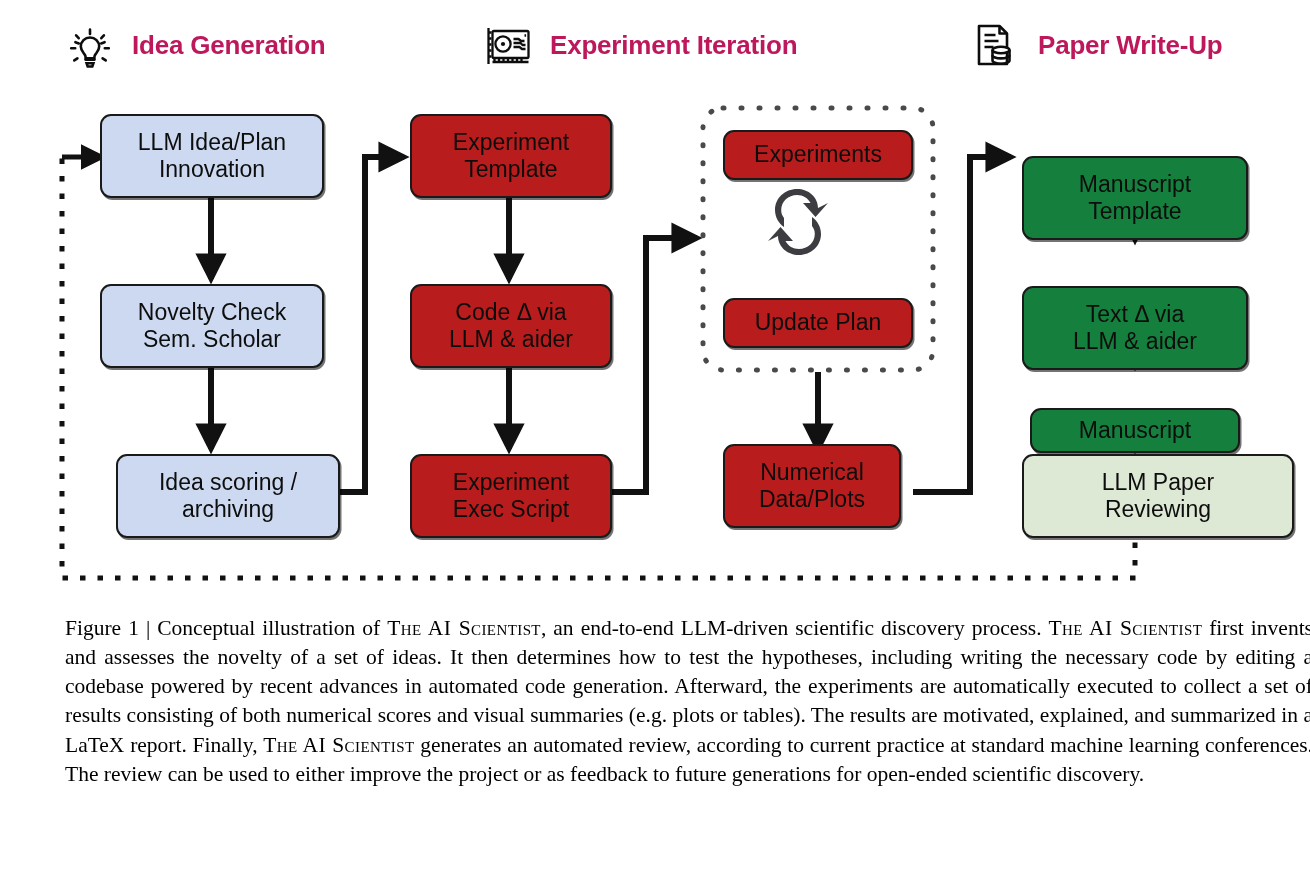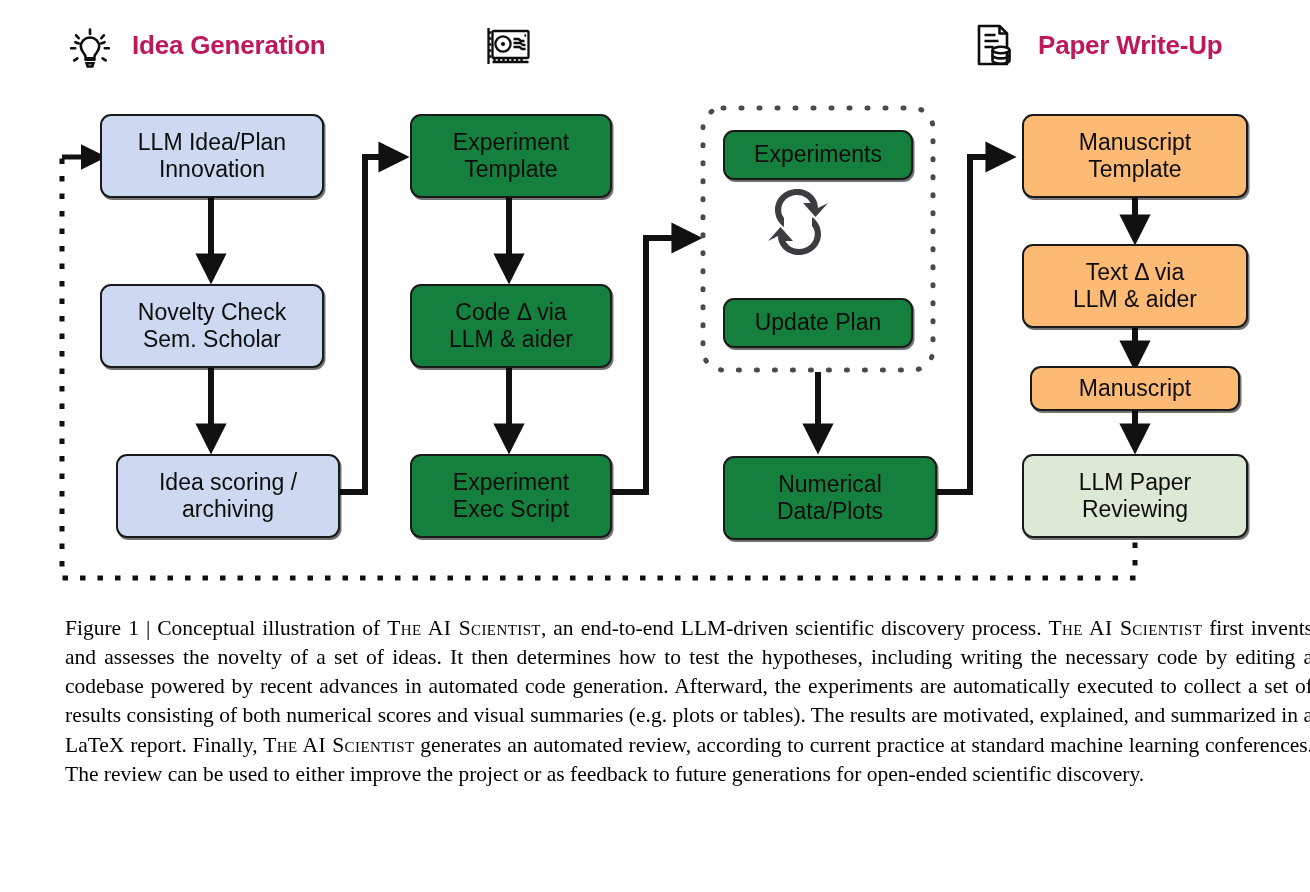--- a/index.html
+++ b/index.html
@@ -56,22 +56,22 @@
     align-items: center;
     justify-content: center;
     text-align: center;
     font-size: 23px;
     line-height: 1.18;
     color: #0d0d0d;
     box-shadow: 1.5px 2px 0 rgba(0,0,0,0.55);
     padding: 2px 6px;
   }
   .node.blue  { background: #ccd9f0; }
-  .node.tan   { background: #15803d; }
-  .node.gray  { background: #fdba74; }
+  .node.tan   { background: #b91c1c; }
+  .node.gray  { background: #15803d; margin-top: 42px; }
   .node.green { background: #dde8d5; }
 
   
   #caption {
     position: absolute;
     left: 32px;
     top: 614px;
     width: 1248px;
     font-family: "Liberation Serif", serif;
     font-size: 21.5px;
@@ -105,20 +105,21 @@
       <path d="M8.5 11v36"></path>
       <path d="M8.5 15.5h3M8.5 21.5h3M8.5 27.5h3M8.5 33.5h3M8.5 39.5h3"></path>
       <rect x="12.5" y="14" width="36" height="27" rx="1.4"></rect>
       <circle cx="23" cy="27" r="7.6"></circle>
       <circle cx="23" cy="27" r="2.1" fill="#0d0d0d" stroke="none"></circle>
       <path d="M33.5 22h5l2.5 2h3.5M33.5 26h7l2 2h3M33.5 30h6l2.5 2h3.5M44.5 18.5h1.6"></path>
       <path d="M14.5 41v4M19 41v4M23.5 41v4M28 41v4M32.5 41v4M37 41v4M41.5 41v4"></path>
       <path d="M12.5 45h36"></path>
     </svg>
   </span>
+  <span class="hdr-label">Experiment Iteration</span>
 </div>
 
 <div class="col-header" id="hdr-paper">
   <span class="hdr-icon">
     <svg viewBox="0 0 56 56" width="56" height="56" fill="none" stroke="#0d0d0d" stroke-width="2.6" stroke-linejoin="round">
       <path d="M11 9h20.5l7.5 7.5V47H11z"></path>
       <path d="M31.5 9v7.5H39"></path>
       <path d="M16.5 18h11M16.5 24h14M16.5 30h9"></path>
       <ellipse cx="33" cy="33" rx="8.5" ry="3.2" fill="#ffffff"></ellipse>
       <path d="M24.5 33v10.5c0 1.8 3.8 3.2 8.5 3.2s8.5-1.4 8.5-3.2V33"></path>
@@ -215,21 +216,21 @@
 </div>
 
 <div class="node tan" style="left:723px; top:130px; width:190px; height:50px;justify-content:center;">
   <span>Experiments</span>
 </div>
 
 <div class="node tan" style="left:723px; top:298px; width:190px; height:50px;">
   <span>Update Plan</span>
 </div>
 
-<div class="node tan" style="left:723px; top:456px; width:214px; height:84px;">
+<div class="node tan" style="left:723px; top:444px; width:178px; height:84px;">
   <span>
     <span>Numerical</span><br>
     <span>Data/Plots</span>
   </span>
 </div>
 
 <div class="node gray" style="left:1022px; top:114px; width:226px; height:84px;">
   <span>
     <span>Manuscript</span><br>
     <span>Template</span>
@@ -240,21 +241,21 @@
   <span>
     <span>Text Δ via</span><br>
     <span>LLM &amp; aider</span>
   </span>
 </div>
 
 <div class="node gray" style="left:1030px; top:366px; width:210px; height:45px;">
   <span>Manuscript</span>
 </div>
 
-<div class="node green" style="left:1022px; top:454px; width:226px; height:84px;">
+<div class="node green" style="left:1022px; top:454px; width:272px; height:84px;">
   <span>
     <span>LLM Paper</span><br>
     <span>Reviewing</span>
   </span>
 </div>
 
 <div id="caption">
   <span>Figure 1</span>
   <span>|</span><span> Conceptual illustration of </span><span class="sc">The AI Scientist</span><span>, an end-to-end LLM-driven scientific discovery process. </span><span class="sc">The AI Scientist</span><span> first invents and assesses the novelty of a set of ideas. It then determines how to test the hypotheses, including writing the necessary code by editing a codebase powered by recent advances in automated code generation. Afterward, the experiments are automatically executed to collect a set of results consisting of both numerical scores and visual summaries (e.g. plots or tables). The results are motivated, explained, and summarized in a LaTeX report. Finally, </span><span class="sc">The AI Scientist</span><span> generates an automated review, according to current practice at standard machine learning conferences. The review can be used to either improve the project or as feedback to future generations for open-ended scientific discovery.</span>
 </div>

